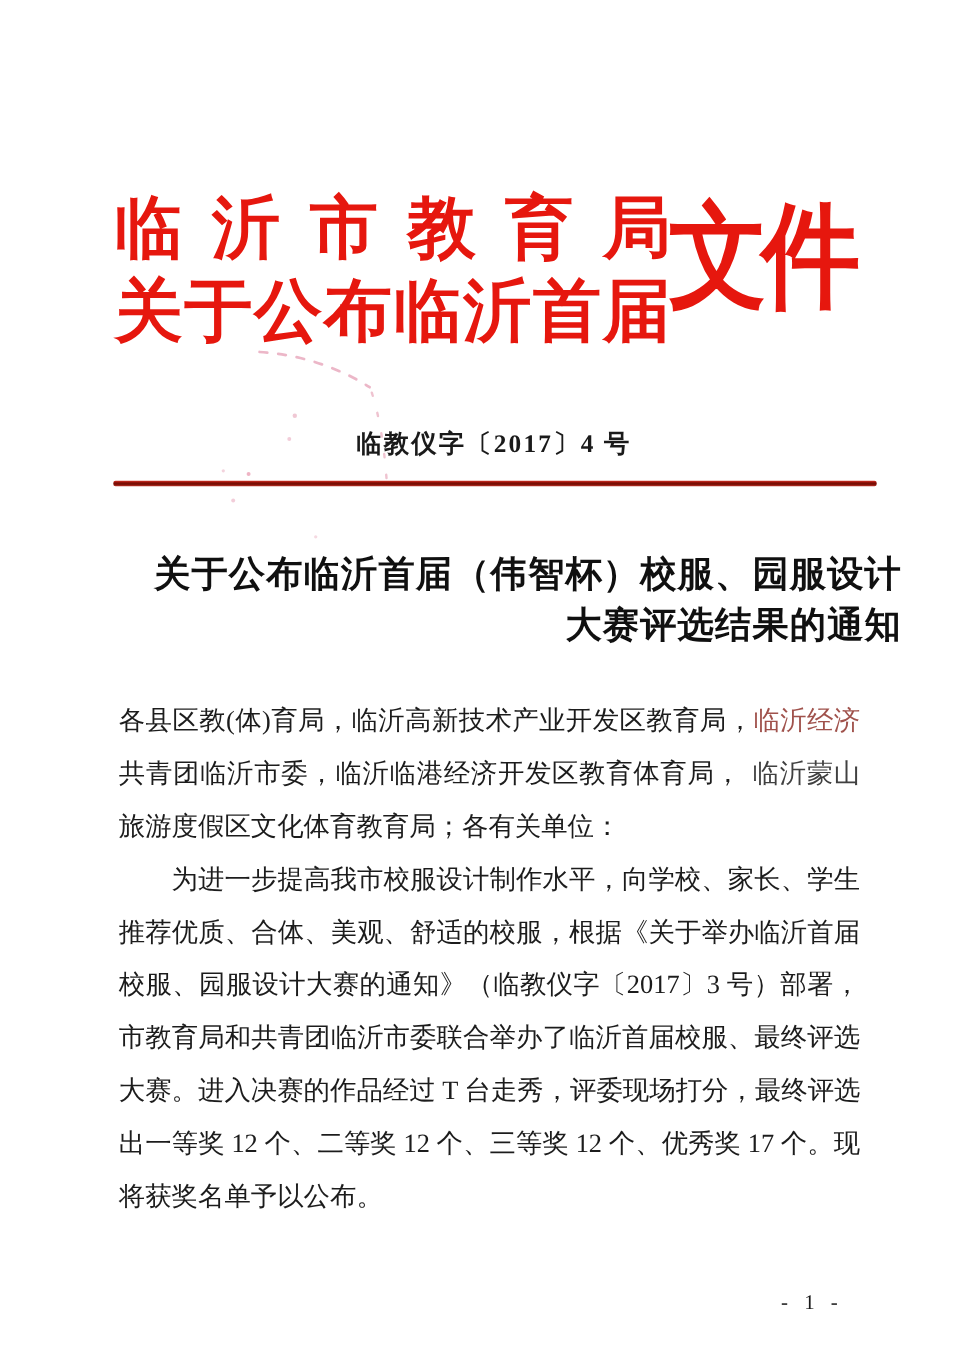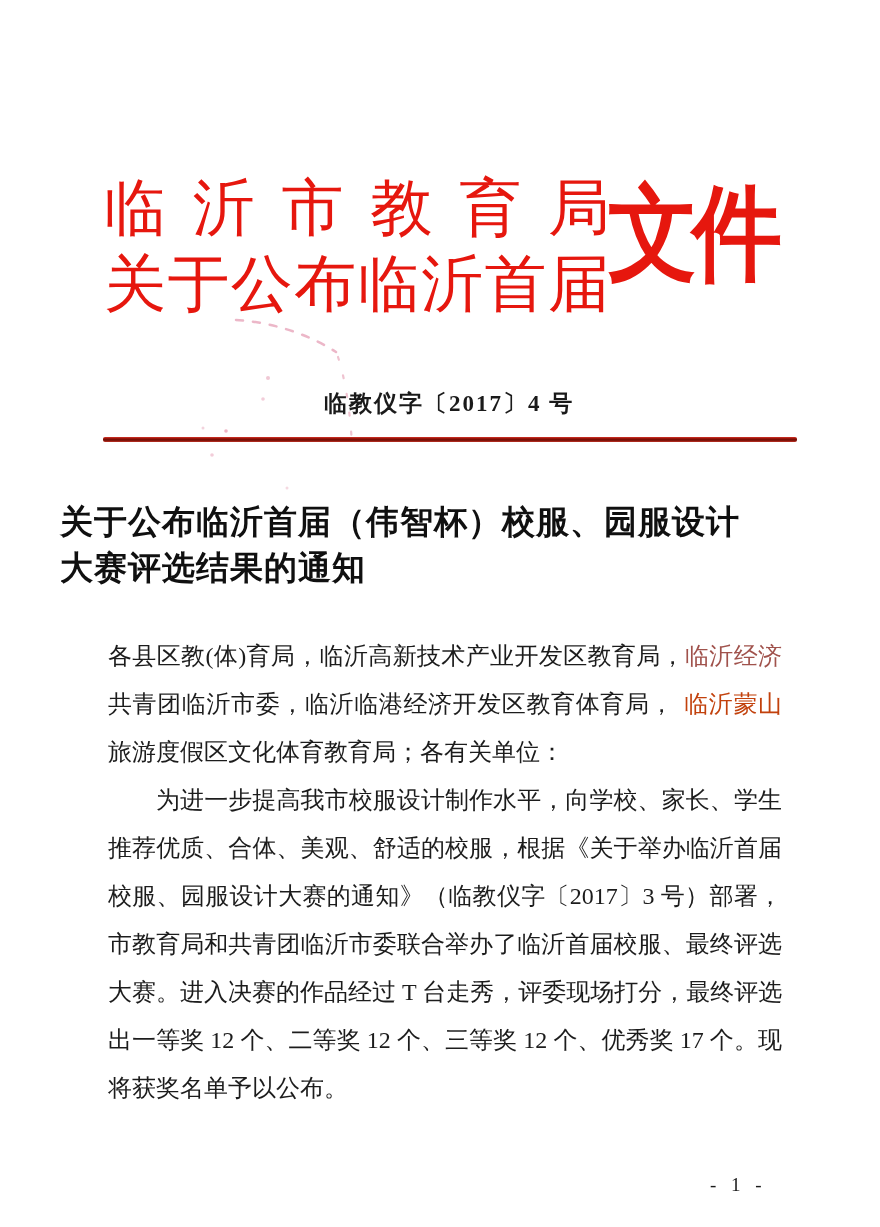--- a/index.html
+++ b/index.html
@@ -16,21 +16,21 @@
   .issuer {
     position: absolute;
     left: 104px;
     top: 170px;
     width: 506px;
   }
   .issuer-line {
     height: 76px;
     line-height: 76px;
     font-size: 62px;
-    font-weight: 400;
+    font-weight: 700;
     color: #e6170e;
     text-align: justify;
     text-align-last: justify;
     text-justify: inter-character;
     font-family: "Liberation Serif", "DejaVu Serif", serif;
     white-space: nowrap;
   }
   .doc-word {
     position: absolute;
     left: 608px;
@@ -72,21 +72,21 @@
 
   
   .stamp-trace { position: absolute; left: 0; top: 0; pointer-events: none; }
 
   
   .doc-title {
     position: absolute;
     left: 60px;
     top: 499px;
     width: 760px;
-    text-align: left;
+    text-align: right;
     font-size: 33px;
     line-height: 46px;
     font-weight: 800;
     letter-spacing: 1px;
     color: #101010;
     font-family: "Liberation Sans", "DejaVu Sans", sans-serif;
   }
 
   
   .body-block {
@@ -102,21 +102,21 @@
     height: 48px;
     line-height: 48px;
     text-align: justify;
     text-align-last: justify;
     text-justify: inter-character;
     white-space: nowrap;
   }
   .b-line.plain { text-align: left; text-align-last: left; }
   .b-line.indent { padding-left: 48px; }
   .tail-a { color: #a0524c; }
-  .tail-b { color: #c2410c; margin-left: 10px; }
+  .tail-b { color: #404040; margin-left: 10px; }
 
   
   .page-num {
     position: absolute;
     top: 1174px;
     left: 710px;
     font-size: 19px;
     letter-spacing: 5px;
     color: #1a1a1a;
     white-space: nowrap;

